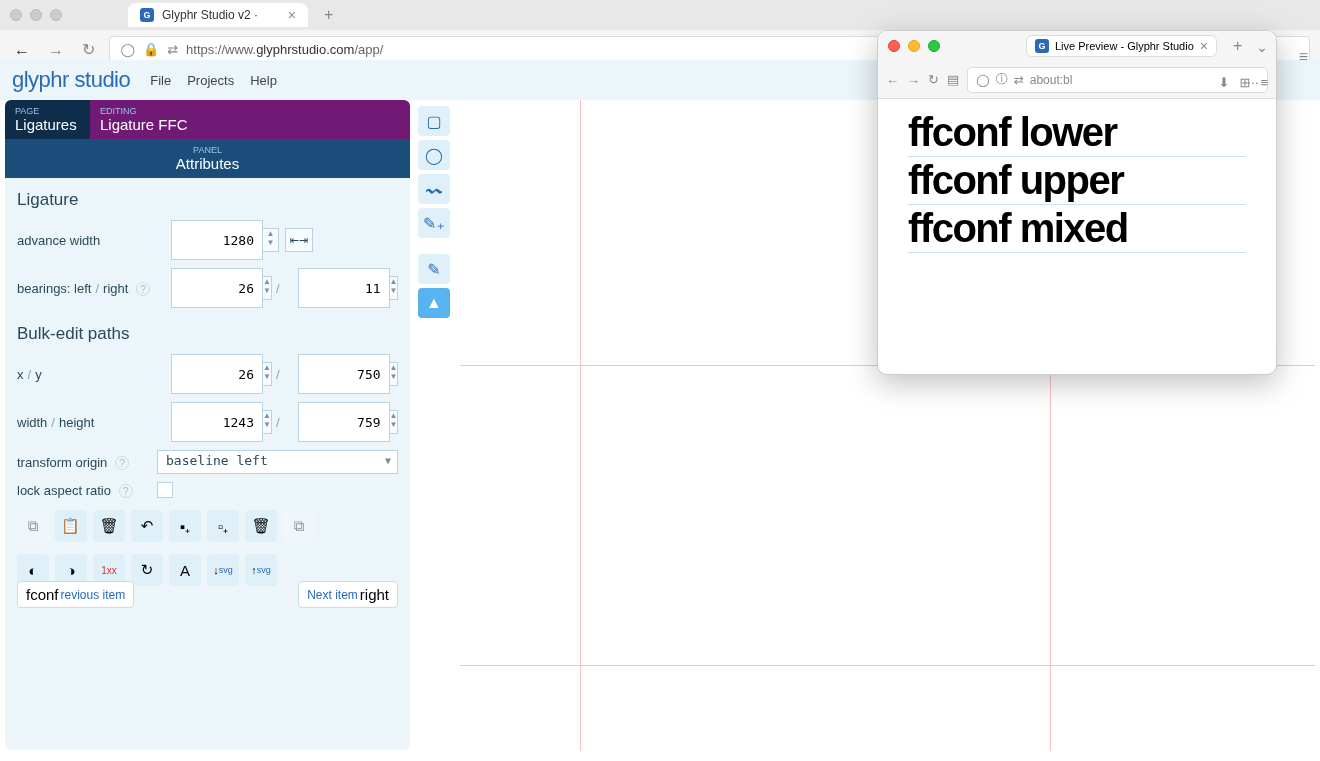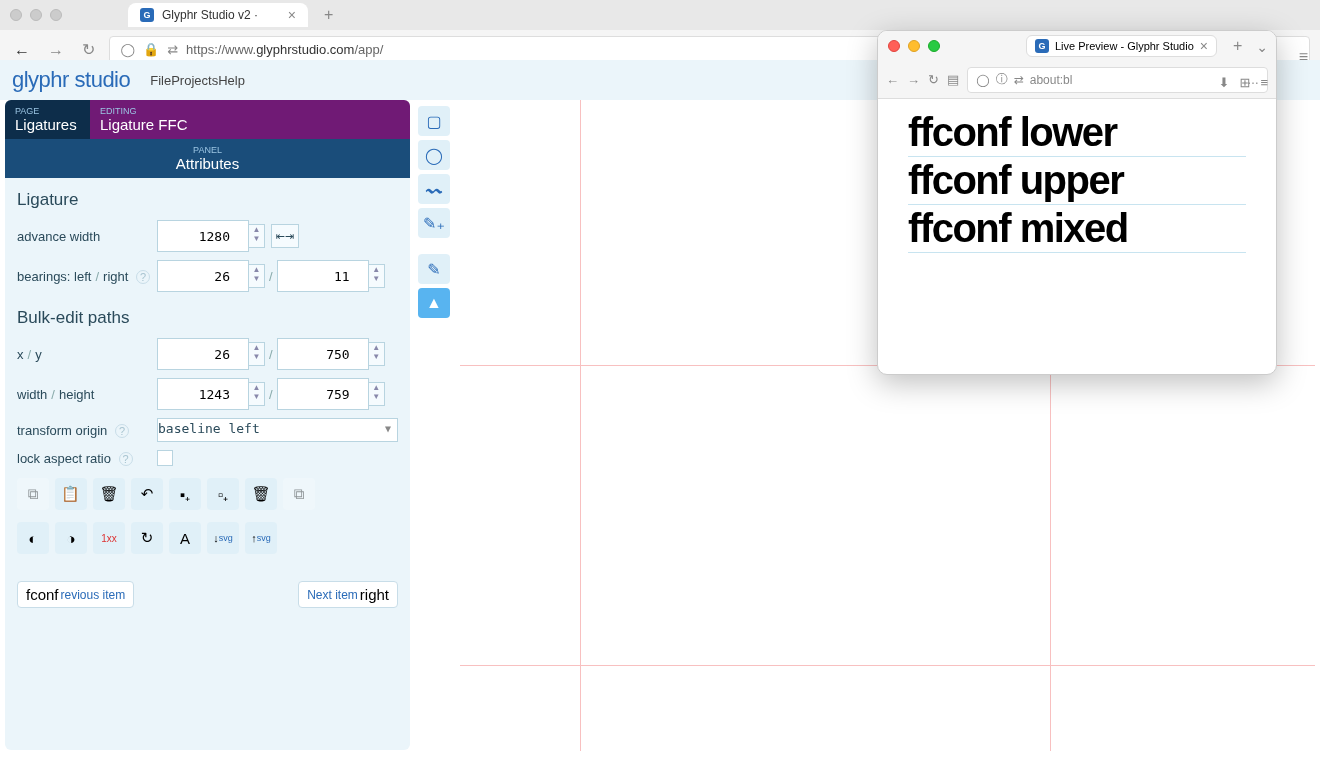--- a/index.html
+++ b/index.html
@@ -21,41 +21,41 @@
 .addr-bar { flex: 1; background: #fff; border: 1px solid #ddd; border-radius: 4px; height: 28px; display: flex; align-items: center; padding: 0 10px; gap: 8px; font-size: 13px; color: #666; }
 .addr-icon { color: #888; font-size: 13px; }
 .addr-url { flex: 1; }
 .addr-bold { color: #333; font-weight: 500; }
 .right-icons { display: flex; gap: 12px; color: #888; position: absolute; right: 12px; top: 48px; }
 
 
 .app-area { position: absolute; top: 60px; left: 0; width: 1320px; height: 691px; }
 .app-header { height: 40px; background: #EBF5FA; display: flex; align-items: center; padding: 0 12px; gap: 20px; }
 .app-logo { color: #2a6bb8; font-size: 22px; font-weight: 300; letter-spacing: -0.5px; font-family: sans-serif; }
-.app-menu { display: flex; gap: 0; font-size: 13px; color: #444; }
+.app-menu { display: flex; gap: 16px; font-size: 13px; color: #444; }
 
 
 .left-panel { position: absolute; top: 40px; left: 5px; width: 405px; height: 650px; background: #EBF5FA; border-radius: 6px; }
 .panel-header-row { display: flex; }
 .panel-header-cell { padding: 6px 10px; color: #fff; flex: 1; }
 .panel-header-cell.dark { background: #0d2d4a; border-radius: 6px 0 0 0; flex: 0 0 85px; }
 .panel-header-cell.blue { background: #701a75; border-radius: 0 6px 0 0; }
 .panel-header-cell.full { background: #1a4d7a; border-radius: 0; }
 .panel-label { font-size: 9px; color: #9bc4e2; text-transform: uppercase; }
 .panel-value { font-size: 15px; color: #fff; }
 
 .panel-body { padding: 12px; }
 .section-title { font-size: 17px; color: #2a4a5a; margin-bottom: 10px; }
 .field-row { display: flex; align-items: center; margin-bottom: 8px; font-size: 13px; color: #2a4a5a; }
 .field-label { flex: 0 0 140px; }
 .field-sep { color: #8aa; margin: 0 4px; }
-.num-input { width: 92px; height: 32px; border: 1px solid #b8d4e0; background: #fff; text-align: right; padding: 2px 18px; font-size: 13px; font-family: monospace; }
+.num-input { width: 92px; height: 40px; border: 1px solid #b8d4e0; background: #fff; text-align: right; padding: 2px 8px; font-size: 13px; font-family: monospace; margin-left: 14px; }
 .spinner { width: 16px; height: 24px; border: 1px solid #b8d4e0; border-left: none; background: #f5fbfe; font-size: 8px; line-height: 9px; text-align: center; color: #88a; display: flex; flex-direction: column; }
 .small-btn { width: 28px; height: 24px; border: 1px solid #b8d4e0; background: #f5fbfe; margin-left: 6px; display: flex; align-items: center; justify-content: center; font-size: 11px; }
-.select-box { flex: 1; height: 24px; border: 1px solid #b8d4e0; background: #fff; font-family: monospace; font-size: 13px; padding: 2px 20px 2px 0; position: relative; }
+.select-box { flex: 1; height: 24px; border: 1px solid #b8d4e0; background: #fff; font-family: monospace; font-size: 13px; padding: 2px 20px 2px 8px; position: relative; }
 .select-caret { position: absolute; right: 6px; top: 4px; color: #888; font-size: 10px; }
 .checkbox { width: 16px; height: 16px; border: 1px solid #b8d4e0; background: #fff; }
 .help-icon { width: 14px; height: 14px; border-radius: 50%; color: #a8c4d0; font-size: 11px; text-align: center; border: 1px solid #c8dde8; margin-left: 4px; display: inline-flex; align-items: center; justify-content: center; }
 
 .tool-grid { display: flex; flex-wrap: wrap; gap: 6px; margin-top: 12px; }
 .tool-btn { width: 32px; height: 32px; border: 1px solid transparent; background: #e0f0f8; border-radius: 4px; display: flex; align-items: center; justify-content: center; font-size: 15px; }
 .tool-btn.dim { opacity: 0.4; background: #f5fbfe; }
 .tool-svg-label { font-size: 9px; color: #2a6bb8; }
 
 .nav-items { display: flex; justify-content: space-between; padding: 12px; position: absolute; bottom: 130px; left: 0; right: 0; }

